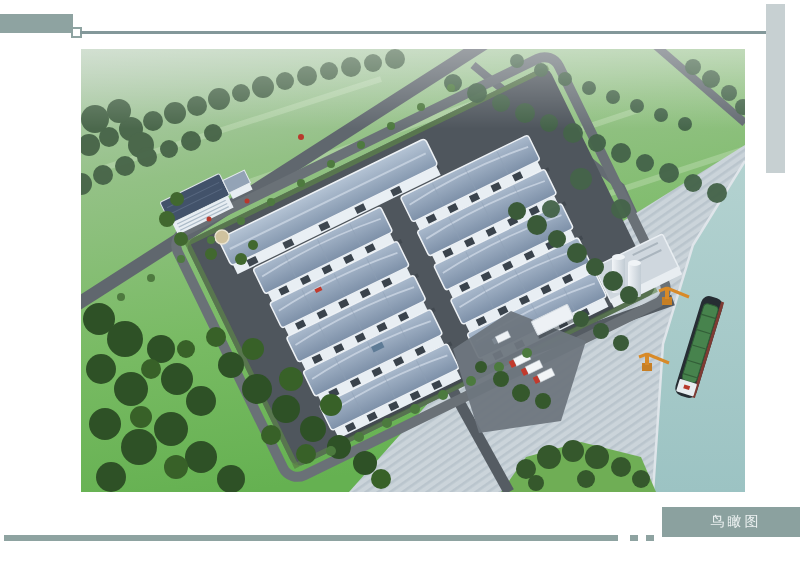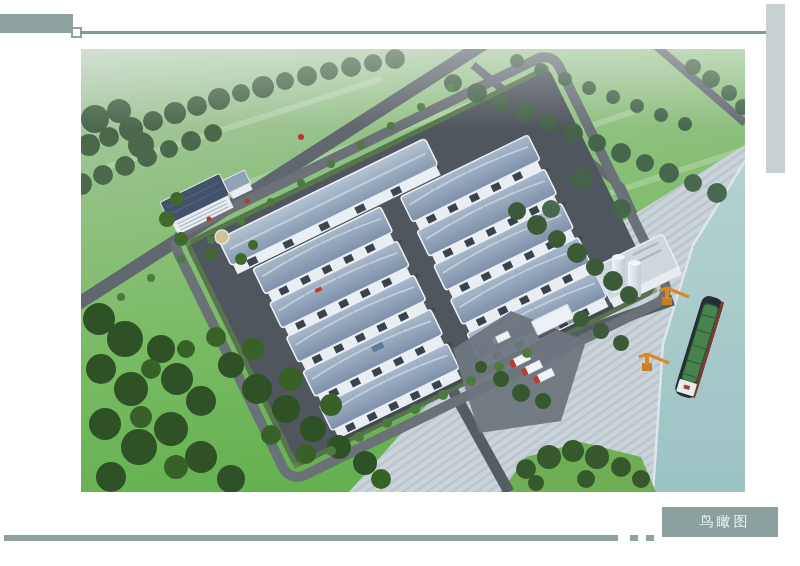--- a/index.html
+++ b/index.html
@@ -10,21 +10,21 @@
   .deco-block-tl{position:absolute;left:0;top:14px;width:73px;height:19px;background:var(--accent,#8ea3a1);}
   .deco-square{position:absolute;left:71px;top:27px;width:7px;height:7px;background:#fff;border:2px solid var(--accent,#8ea3a1);box-sizing:content-box;}
   .deco-line-top{position:absolute;left:80px;top:31px;width:686px;height:3px;background:var(--accent-line,#83989a);}
   .deco-bar-tr{position:absolute;left:766px;top:4px;width:19px;height:169px;background:var(--bar-light,#c7d0d2);}
   .image-frame{position:absolute;left:81px;top:49px;width:664px;height:443px;overflow:hidden;}
   .image-frame svg{display:block;}
   .deco-line-bottom{position:absolute;left:4px;top:535px;width:614px;height:6px;background:var(--accent,#8ea3a1);}
   .deco-dash{position:absolute;top:535px;width:8px;height:6px;background:var(--accent,#8ea3a1);}
   .dash-1{left:630px;} .dash-2{left:646px;}
   .caption-box{
-    position:absolute;left:662px;top:507px;width:116px;height:30px;
+    position:absolute;left:662px;top:507px;width:138px;height:30px;
     background:var(--caption-bg,#8ba19f);color:var(--caption-text,#edf2f2);
     display:flex;align-items:center;justify-content:center;
     font-size:14px;letter-spacing:3px;padding-left:10px;box-sizing:border-box;
   }
 </style>
 </head>
 <body>
 
 <div class="slide">
 

